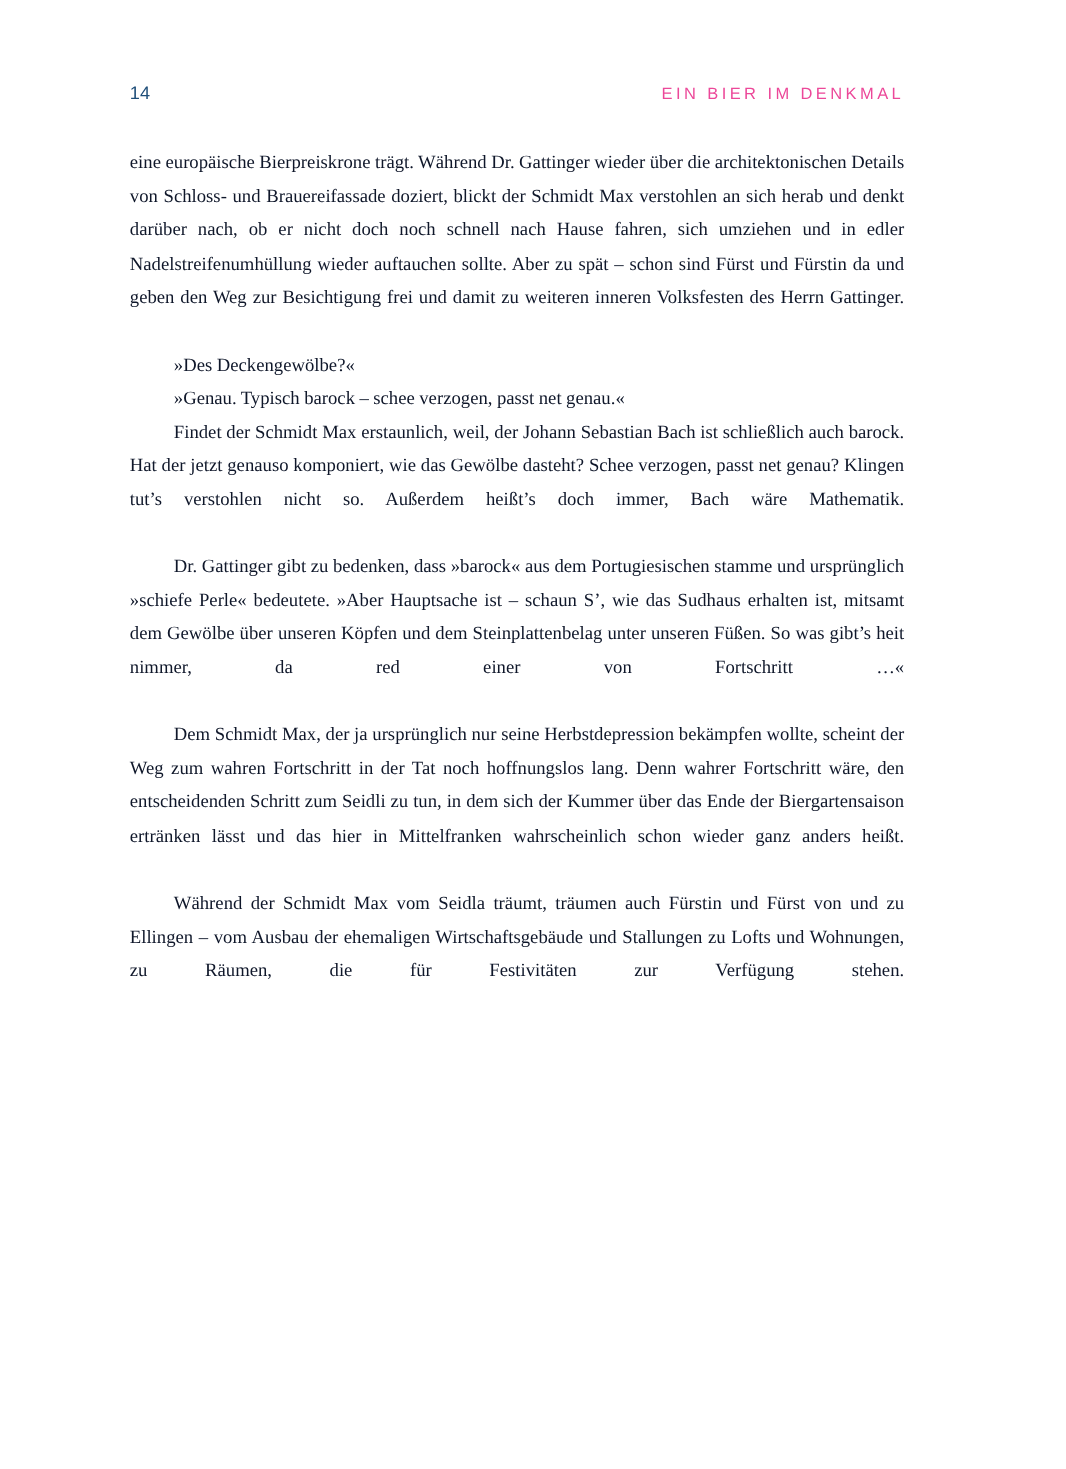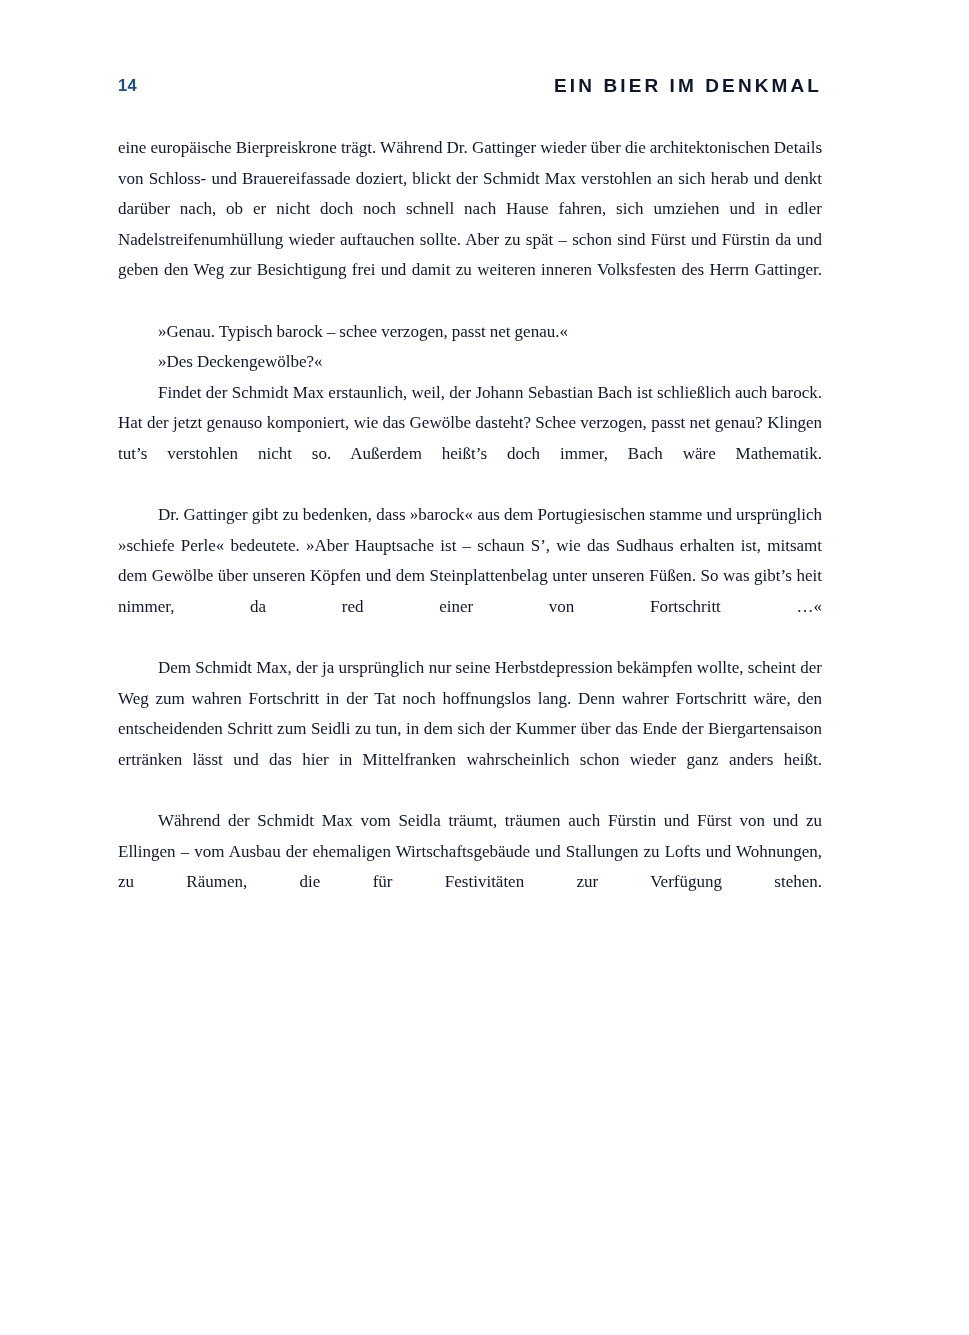--- a/index.html
+++ b/index.html
@@ -25,31 +25,31 @@
     width: 704px;
     height: 22px;
     display: flex;
     align-items: center;
     justify-content: space-between;
   }
 
   .folio {
     font-family: "Liberation Sans", sans-serif;
     font-size: 16.5px;
-    font-weight: 700;
+    font-weight: 400;
     color: #1f4e79;
     letter-spacing: 0.2px;
     line-height: 1;
   }
 
   .chapter-title {
     font-family: "Liberation Sans", sans-serif;
-    font-size: 19px;
-    font-weight: 700;
-    color: #0f172a;
+    font-size: 15px;
+    font-weight: 400;
+    color: #ec4899;
     letter-spacing: 3.1px;
     line-height: 1;
     white-space: nowrap;
   }
 
   
   .textblock {
     position: absolute;
     top: 133px;
     left: 118px;
@@ -86,22 +86,22 @@
 
 <div class="page">
 
   <div class="running-head">
     <div class="folio">14</div>
     <div class="chapter-title">EIN BIER IM DENKMAL</div>
   </div>
 
   <div class="textblock">
     <p class="para">eine europäische Bierpreiskrone trägt. Während Dr. Gattinger wieder über die architektonischen Details von Schloss- und Brauereifassade doziert, blickt der Schmidt Max verstohlen an sich herab und denkt darüber nach, ob er nicht doch noch schnell nach Hause fahren, sich umziehen und in edler Nadelstreifenumhüllung wieder auftauchen sollte. Aber zu spät – schon sind Fürst und Fürstin da und geben den Weg zur Besichtigung frei und damit zu weiteren inneren Volksfesten des Herrn Gattinger.</p>
+    <p class="para indent nostretch">»Des Deckengewölbe?«</p>
     <p class="para indent nostretch">»Genau. Typisch barock – schee verzogen, passt net genau.«</p>
-    <p class="para indent nostretch">»Des Deckengewölbe?«</p>
     <p class="para indent">Findet der Schmidt Max erstaunlich, weil, der Johann Sebastian Bach ist schließlich auch barock. Hat der jetzt genauso komponiert, wie das Gewölbe dasteht? Schee verzogen, passt net genau? Klingen tut’s verstohlen nicht so. Außerdem heißt’s doch immer, Bach wäre Mathematik.</p>
     <p class="para indent">Dr. Gattinger gibt zu bedenken, dass »barock« aus dem Portugiesischen stamme und ursprünglich »schiefe Perle« bedeutete. »Aber Hauptsache ist – schaun S’, wie das Sudhaus erhalten ist, mitsamt dem Gewölbe über unseren Köpfen und dem Steinplattenbelag unter unseren Füßen. So was gibt’s heit nimmer, da red einer von Fortschritt …«</p>
     <p class="para indent">Dem Schmidt Max, der ja ursprünglich nur seine Herbstdepression bekämpfen wollte, scheint der Weg zum wahren Fortschritt in der Tat noch hoffnungslos lang. Denn wahrer Fortschritt wäre, den entscheidenden Schritt zum Seidli zu tun, in dem sich der Kummer über das Ende der Biergartensaison ertränken lässt und das hier in Mittelfranken wahrscheinlich schon wieder ganz anders heißt.</p>
     <p class="para indent">Während der Schmidt Max vom Seidla träumt, träumen auch Fürstin und Fürst von und zu Ellingen – vom Ausbau der ehemaligen Wirtschaftsgebäude und Stallungen zu Lofts und Wohnungen, zu Räumen, die für Festivitäten zur Verfügung stehen.</p>
 
   </div>
 
 </div>
 
 </body></html>

